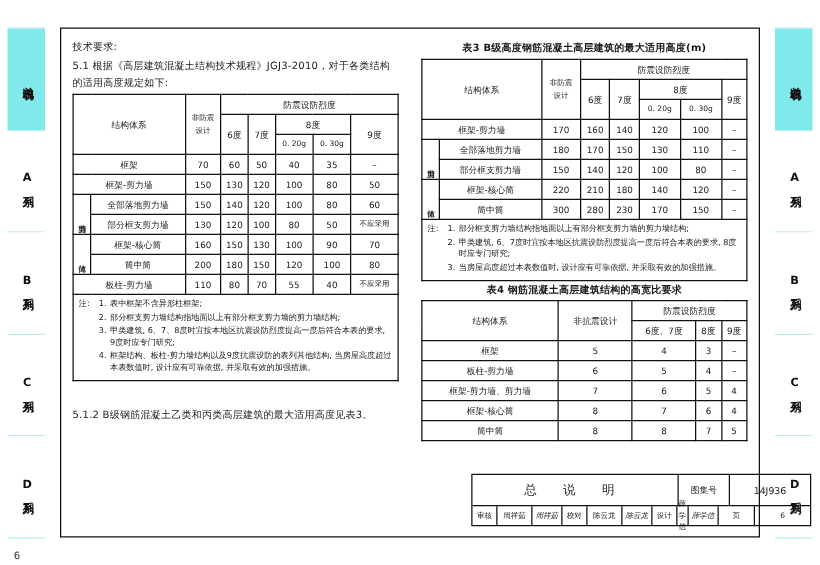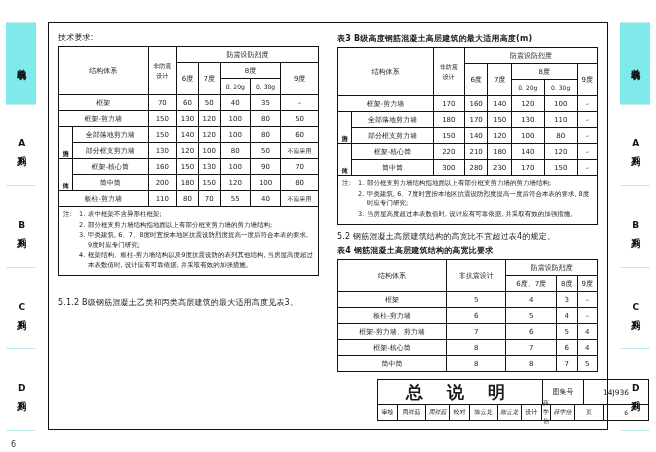--- a/index.html
+++ b/index.html
@@ -31,21 +31,21 @@
   .sheet{position:absolute;left:48px;top:22px;width:560px;height:408px;
          border:1.5px solid #111;box-sizing:border-box;background:#fff;}
 
   .cols{position:absolute;left:0;top:0;right:0;bottom:0;display:flex;}
   .col{box-sizing:border-box;padding:8px 9px 0 9px;}
   .col.left{width:50%;}
   .col.right{width:50%;}
 
   
   .p{font-size:8px;line-height:14px;margin:0 0 1px 0;letter-spacing:.2px;}
-  .tbl-title{font-size:8px;font-weight:bold;text-align:left;margin:7px 0 3px 0;letter-spacing:.2px;}
+  .tbl-title{font-size:8px;font-weight:bold;text-align:center;margin:7px 0 3px 0;letter-spacing:.2px;}
 
   
   table{border-collapse:collapse;width:100%;font-size:7px;}
   table th,table td{
     border:.8px solid #111;
     text-align:center;vertical-align:middle;
     padding:1px 0;height:13px;line-height:10px;
     font-weight:normal;
   }
   table th{font-weight:normal;text-align:center;}
@@ -66,21 +66,21 @@
   .note{display:flex;margin-bottom:1px;}
   .note-num{width:9px;flex:none;}
   .note-txt{flex:1;}
 
   
   .titleblock{position:absolute;left:328px;bottom:8px;width:272px;border:1.2px solid #111;
               box-sizing:border-box;}
   .tb-row{display:flex;}
   .tb-main{flex:1;display:flex;align-items:center;justify-content:center;
            height:24px;border-right:1px solid #111;}
-  .tb-main b{font-size:17px;letter-spacing:9px;font-weight:bold;}
+  .tb-main b{font-size:10px;letter-spacing:9px;font-weight:normal;}
   .tb-side{width:40px;display:flex;align-items:center;justify-content:center;
            height:24px;font-size:7px;border-right:1px solid #111;}
   .tb-side.last{width:64px;border-right:none;font-size:7.5px;}
   .tb-row2{display:flex;border-top:1px solid #111;}
   .sig-cell{display:flex;align-items:center;height:15px;border-right:1px solid #111;
             font-size:6px;padding:0 1px;justify-content:center;}
   .sig-name{font-family:"DejaVu Serif","Liberation Serif",serif;font-style:italic;font-size:6px;}
   .tb-row2 .grow{flex:1;}
 
   .pageno{position:absolute;left:11px;bottom:3px;font-size:8px;color:#333;}
@@ -124,20 +124,21 @@
     <div class="tab">
         <span>D系列</span>
       </div>
   </div>
 
   <div class="sheet">
     <div class="cols">
 
       <div class="col left">
         <p class="p">技术要求:</p>
+        <p class="p">5.1 根据《高层建筑混凝土结构技术规程》JGJ3-2010，对于各类结构的适用高度规定如下:</p>
 
 
         <table>
           <tbody>
               <tr>
             <th colspan="2" rowspan="3">结构体系</th>
             <th rowspan="3" class="tiny">非防震<br>设计</th>
             <th colspan="5">防震设防烈度</th>
           </tr>
           <tr>
@@ -331,21 +332,20 @@
                 <div class="note-txt">甲类建筑, 6、7度时宜按本地区抗震设防烈度提高一度后符合本表的要求, 8度时应专门研究;</div>
               </div>
               <div class="note">
                 <div class="note-num">3.</div>
                 <div class="note-txt">当房屋高度超过本表数值时, 设计应有可靠依据, 并采取有效的加强措施。</div>
               </div>
             </div>
           </div>
         </div>
 
-        <p class="p" style="margin-top:5px;">5.2 钢筋混凝土高层建筑结构的高宽比不宜超过表4的规定。</p>
 
         <div class="tbl-title" style="margin-top:1px;">表4 钢筋混凝土高层建筑结构的高宽比要求</div>
 
         <table>
           <tbody>
               <tr>
             <th rowspan="2">结构体系</th>
             <th rowspan="2">非抗震设计</th>
             <th colspan="3">防震设防烈度</th>
           </tr>

